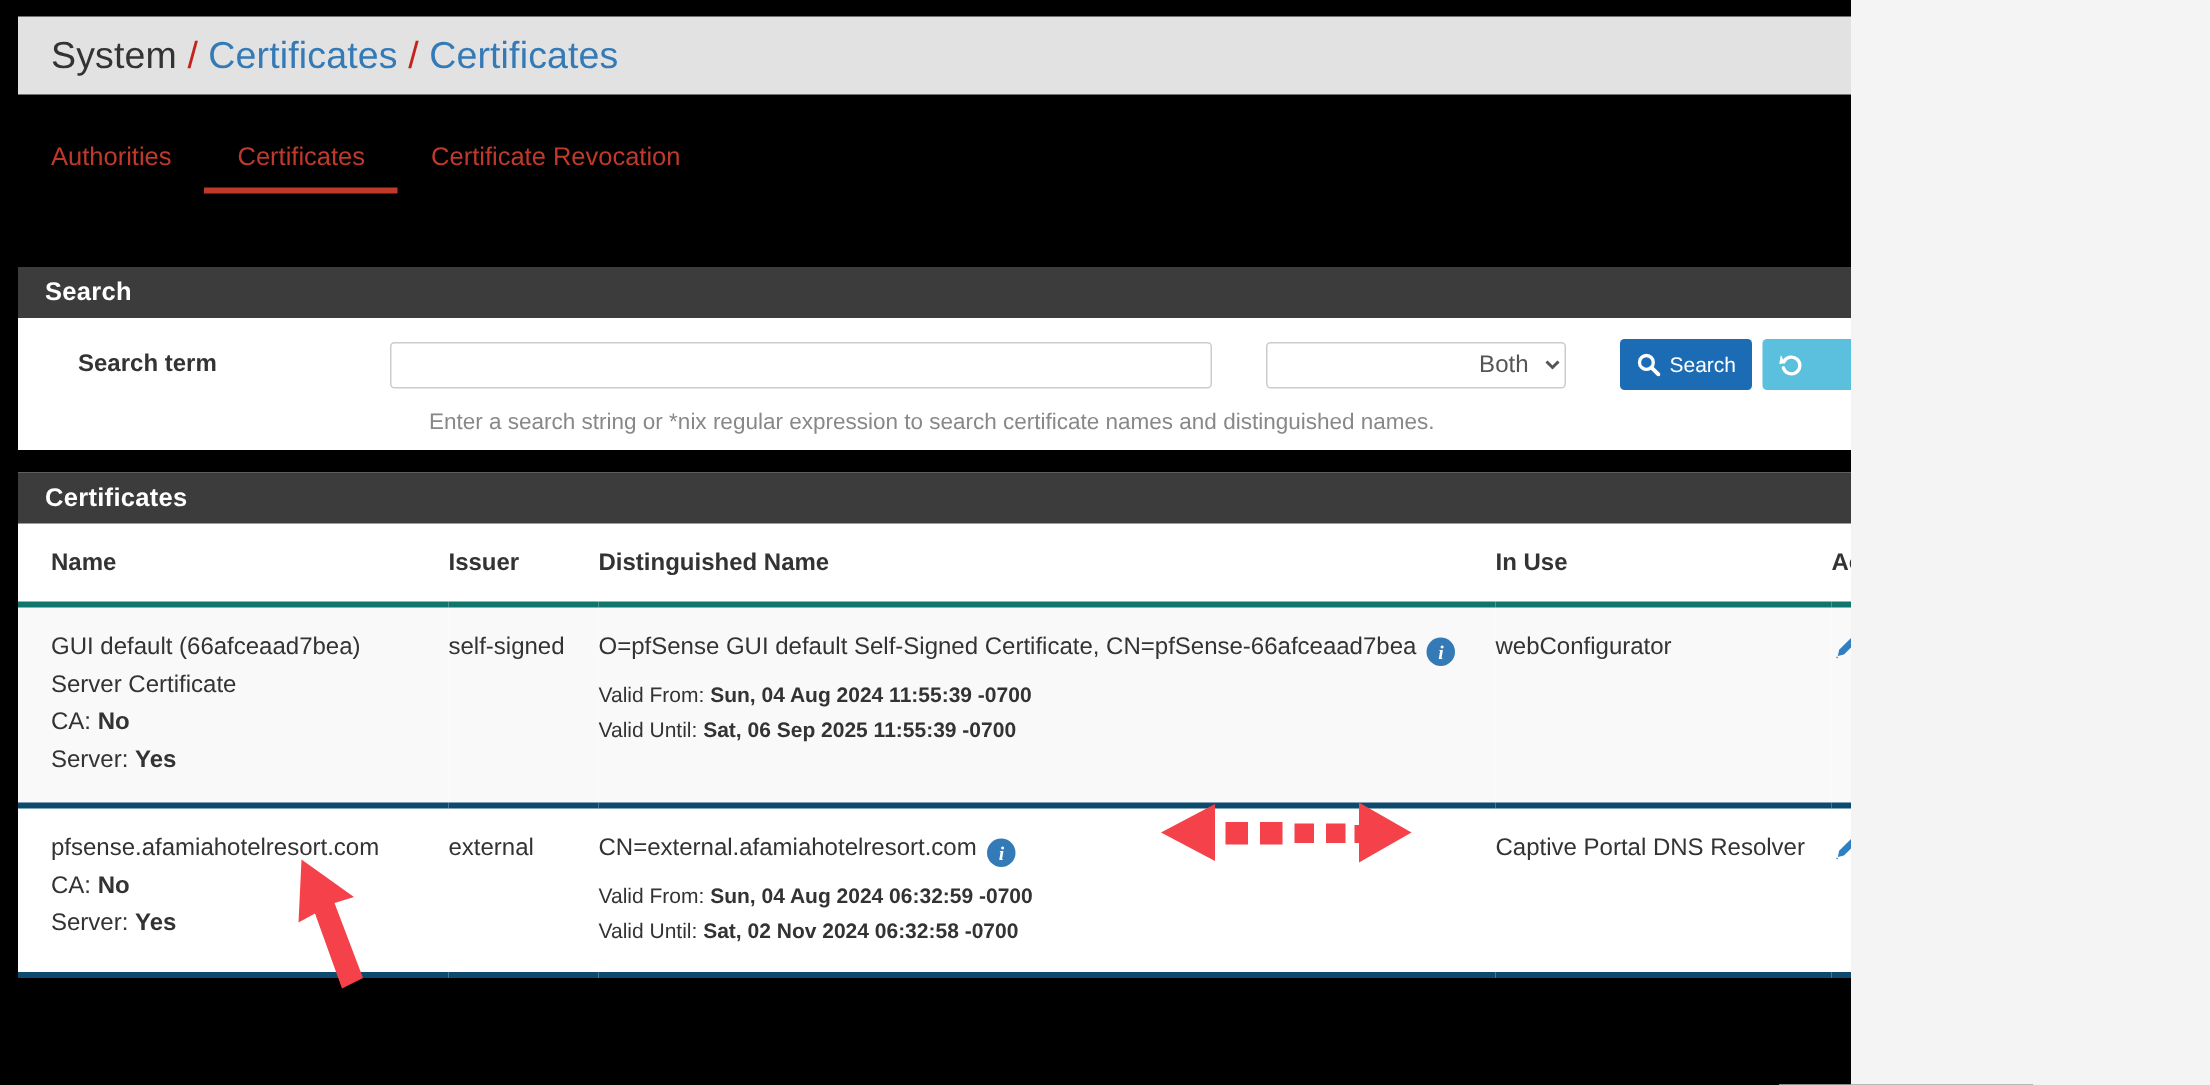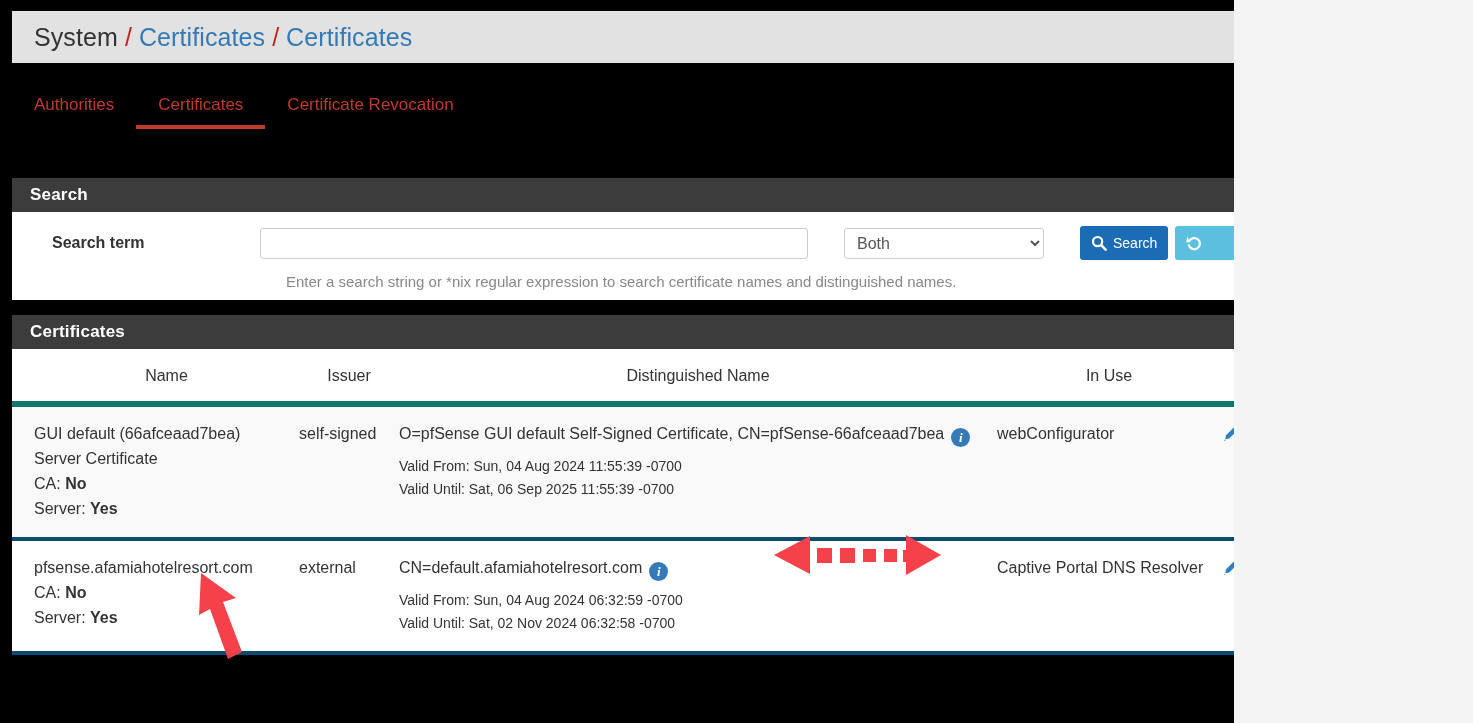--- a/index.html
+++ b/index.html
@@ -165,20 +165,21 @@
     width: 200px;
     height: 31px;
     box-sizing: border-box;
     border: 1px solid #cccccc;
     border-radius: 3px;
     background: #ffffff;
     font-family: "Liberation Sans", sans-serif;
     font-size: 16px;
     color: #555555;
     padding: 0 8px;
+    text-align: right;
   }
   .btn {
     display: inline-flex;
     align-items: center;
     gap: 6px;
     border: none;
     border-radius: 3px;
     color: #ffffff;
     font-family: "Liberation Sans", sans-serif;
     font-size: 14px;
@@ -201,26 +202,26 @@
   .ic svg { display: block; }
 
   
   #certs-panel { top: 315px; }
   table.certs {
     width: 100%;
     border-collapse: collapse;
     table-layout: fixed;
   }
   table.certs th {
-    text-align: center;
+    text-align: left;
     font-size: 16px;
-    font-weight: normal;
+    font-weight: bold;
     color: #333333;
     padding: 18px 0 16px 0;
-    border-bottom: 6px solid #0f766e;
+    border-bottom: 4px solid #0f766e;
     vertical-align: bottom;
   }
   table.certs td {
     font-size: 16px;
     color: #333333;
     padding: 14px 8px 16px 0;
     vertical-align: top;
     border-bottom: 4px solid #0c4a6e;
     line-height: 25px;
   }
@@ -233,21 +234,21 @@
   th.col-name { padding-left: 22px !important; }
 
   .italic { }
   .strong { font-weight: bold; }
   .dn-main { }
   .valid-line {
     font-size: 14px;
     color: #333333;
     line-height: 23px;
   }
-  .valid-line .strong { font-weight: normal; }
+  .valid-line .strong { font-weight: bold; }
   .valid-block { margin-top: 8px; }
 
   .info-icon {
     display: inline-flex;
     align-items: center;
     justify-content: center;
     width: 19px;
     height: 19px;
     border-radius: 50%;
     background: #337ab7;
@@ -432,21 +433,21 @@
               <span>CA:</span>
               <span class="strong">No</span>
             </div>
             <div>
               <span>Server:</span>
               <span class="strong">Yes</span>
             </div>
           </td>
           <td class="col-issuer italic">external</td>
           <td class="col-dn">
-            <span class="dn-main">CN=default.afamiahotelresort.com</span><span class="info-icon">i</span>
+            <span class="dn-main">CN=external.afamiahotelresort.com</span><span class="info-icon">i</span>
             <div class="valid-block">
               <div class="valid-line">
                 <span>Valid From:</span>
                 <span class="strong">Sun, 04 Aug 2024 06:32:59 -0700</span>
               </div>
               <div class="valid-line">
                 <span>Valid Until:</span>
                 <span class="strong">Sat, 02 Nov 2024 06:32:58 -0700</span>
               </div>
             </div>

